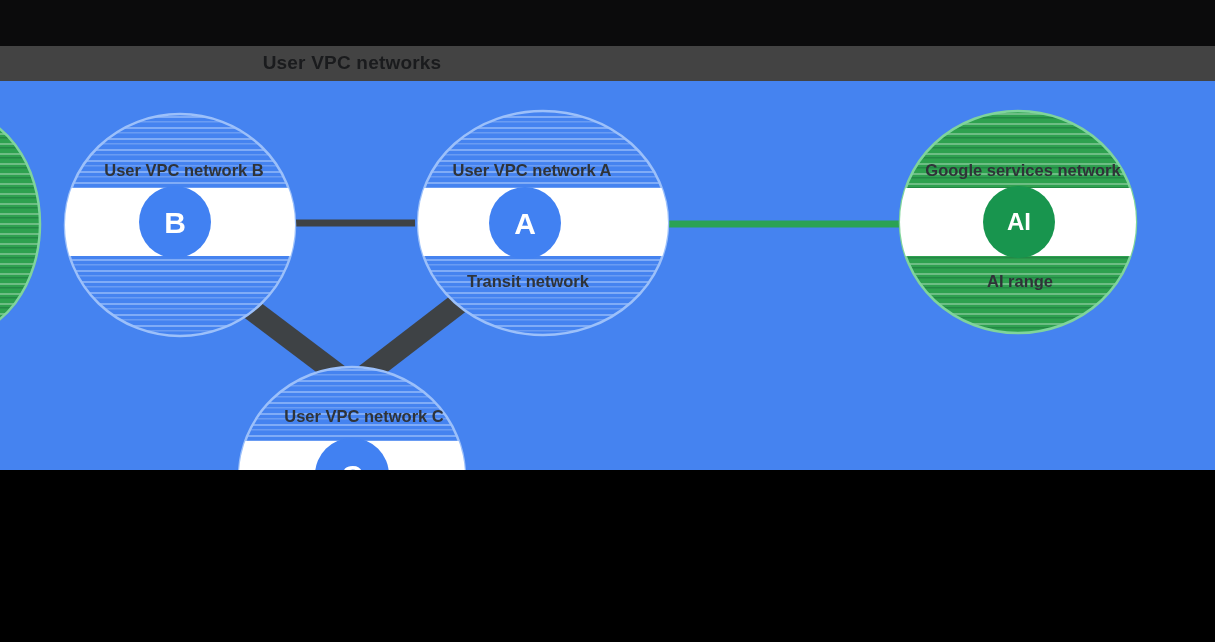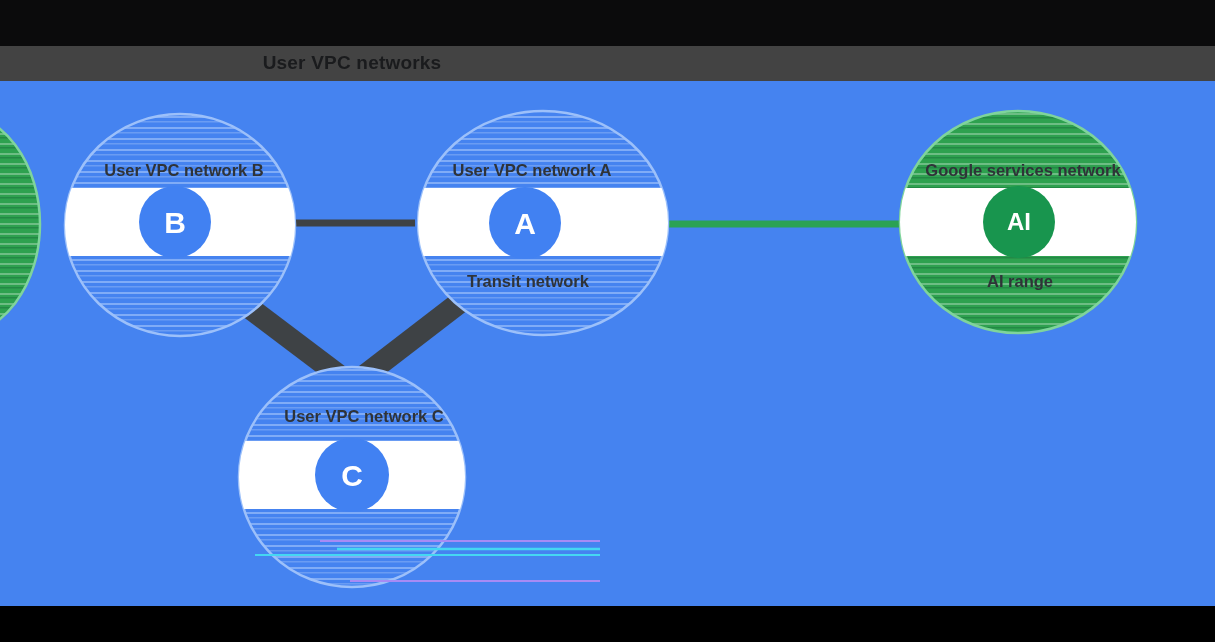--- a/index.html
+++ b/index.html
@@ -1,17 +1,17 @@
 <!DOCTYPE html>
 <html><head>
 <meta charset="utf-8">
 <style>
   html,body { margin:0; padding:0; background:#000; }
   .stage {
-    position:relative; width:1215px; height:606px; overflow:hidden;
+    position:relative; width:1215px; height:470px; overflow:hidden;
     font-family:"Liberation Sans", sans-serif;
   }
   .hdr-black { position:absolute; left:0; top:0; width:1215px; height:46px; background:#0b0b0c; }
   .hdr-gray  { position:absolute; left:0; top:46px; width:1215px; height:35px; background:#434343; }
   .hdr-title {
     position:absolute; left:352px; top:63px; transform:translate(-50%,-50%);
     font-size:19px; font-weight:700; color:#1a1b1d; letter-spacing:.2px; white-space:nowrap;
   }
   .canvas { position:absolute; left:0; top:81px; width:1215px; height:561px; }
   .lbl     { font-size:16.5px; font-weight:700; fill:#2f3338; }

